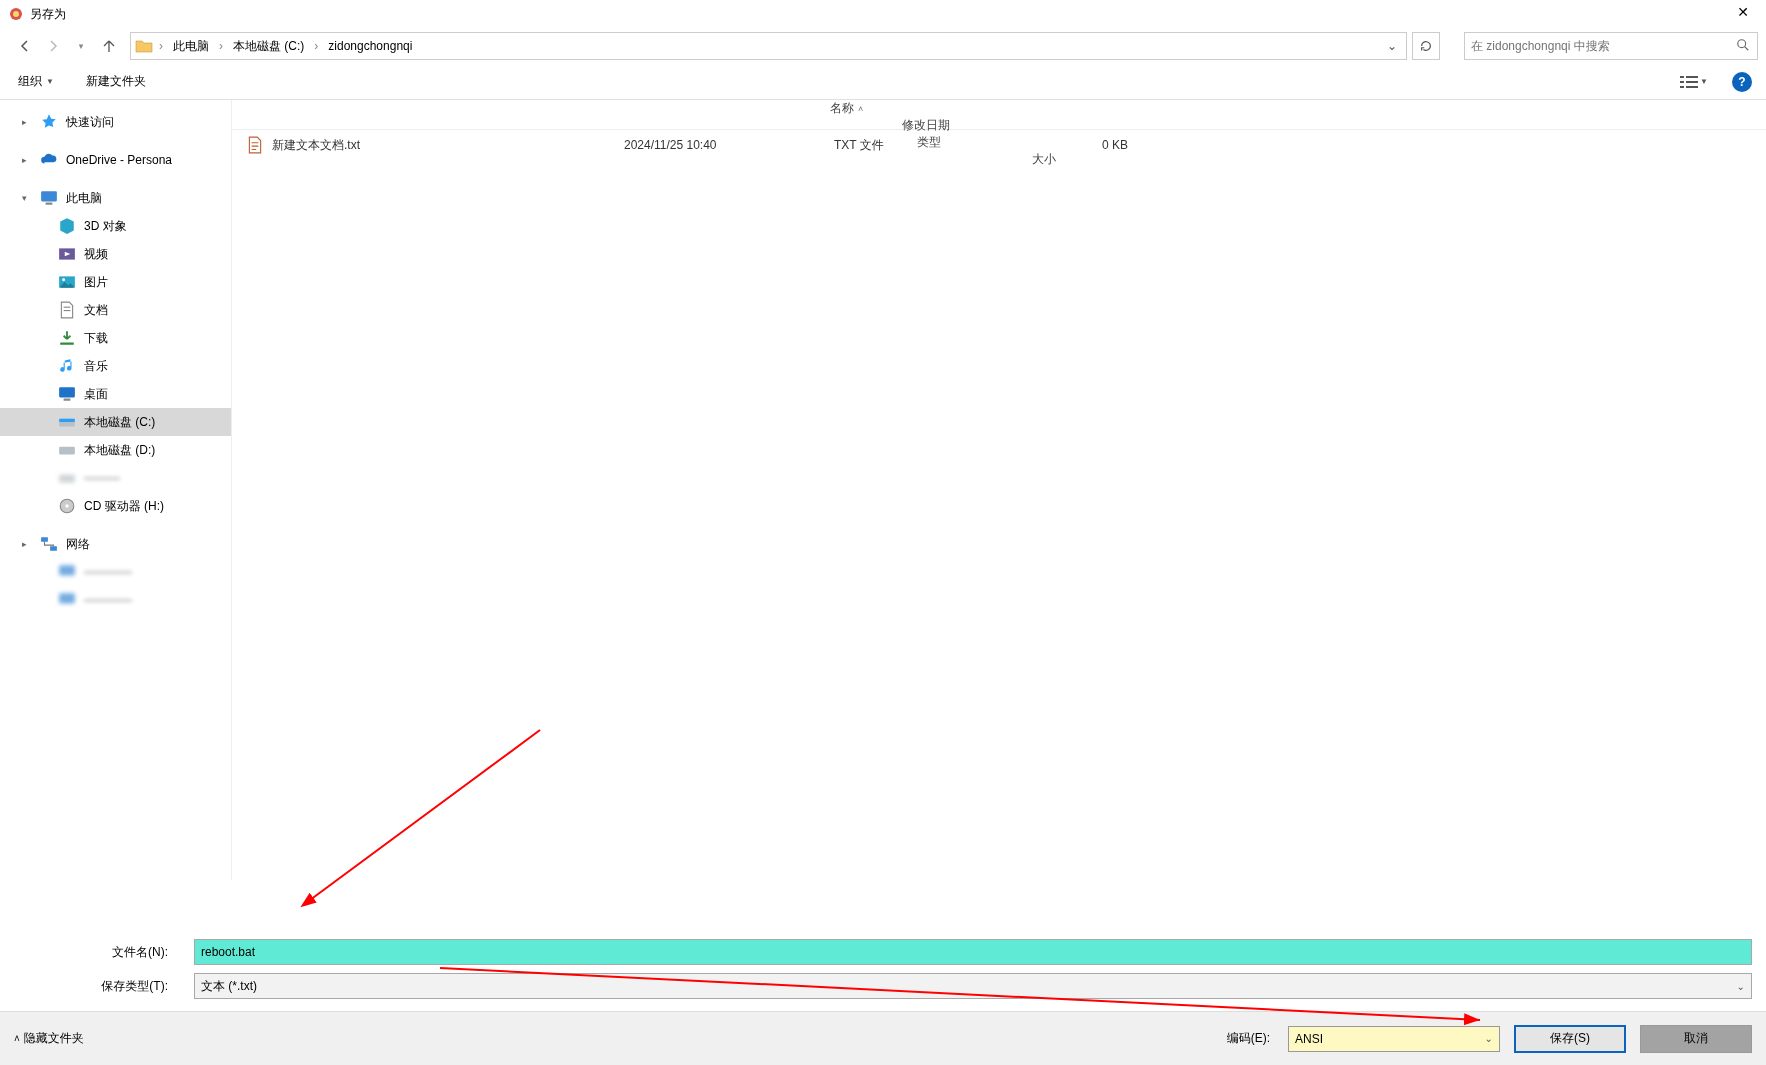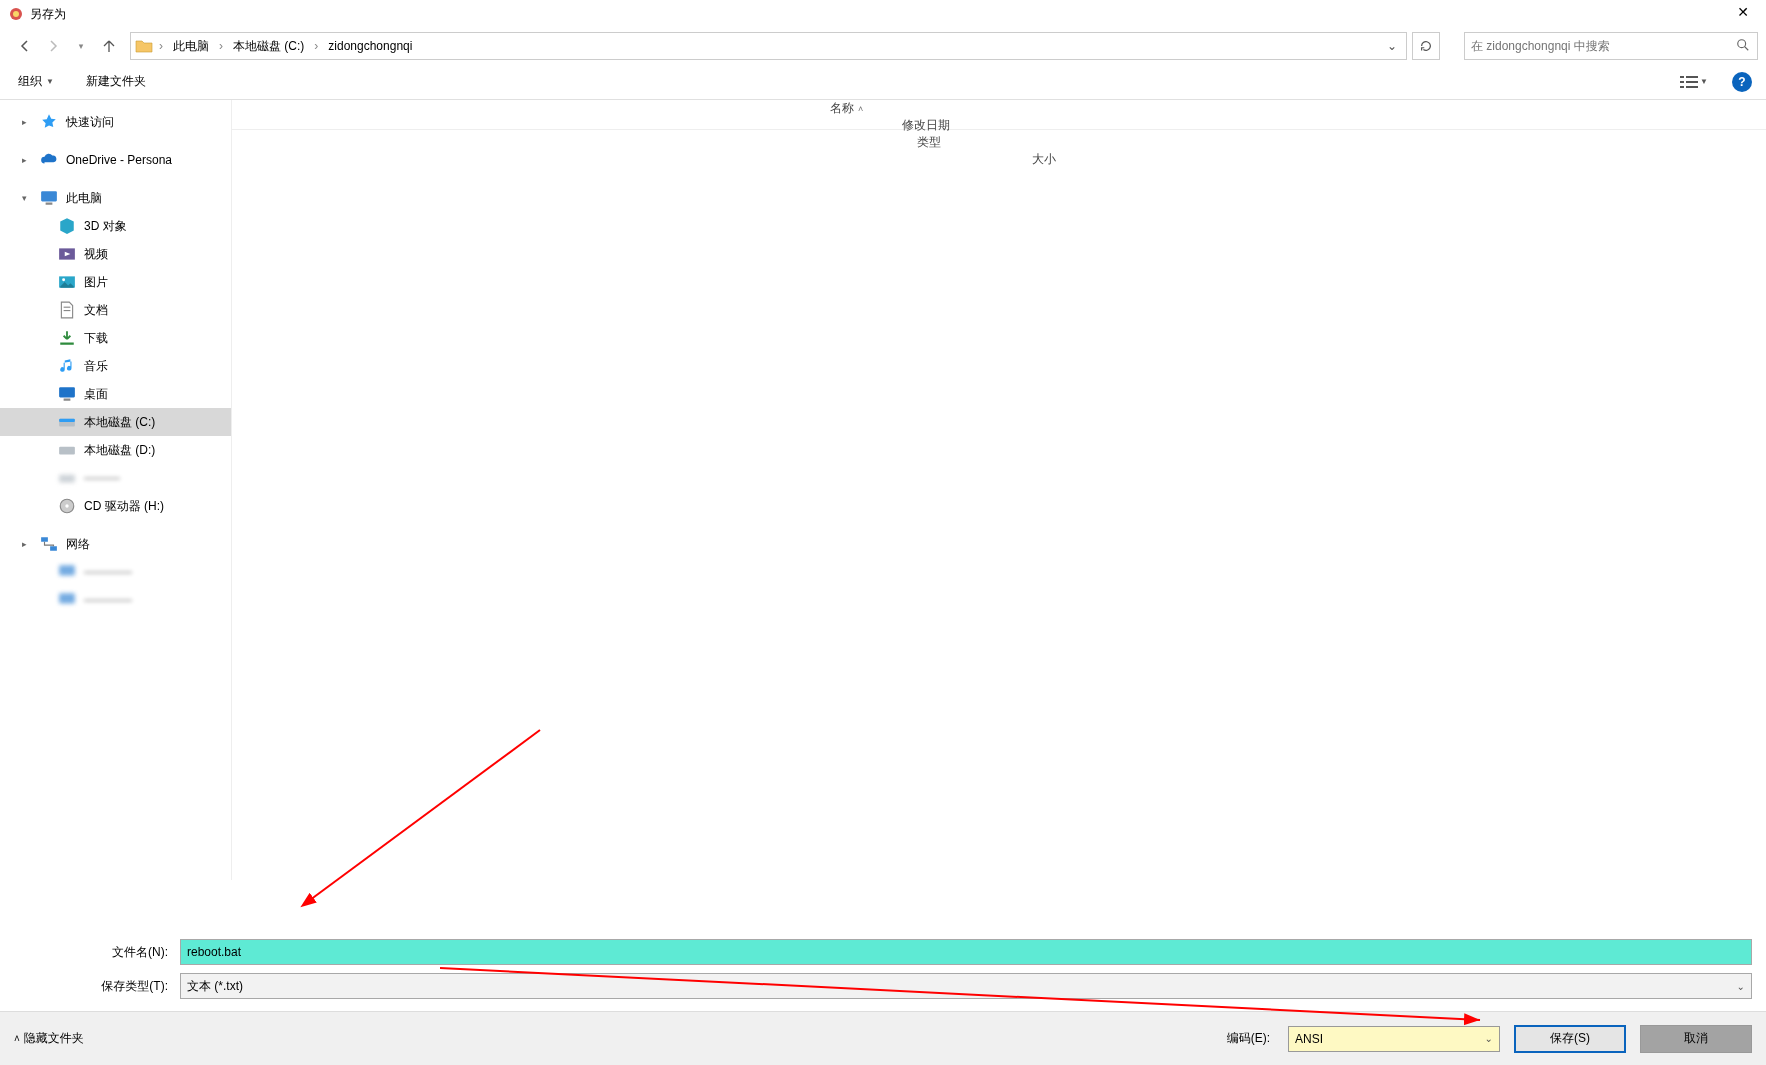--- a/index.html
+++ b/index.html
@@ -57,21 +57,21 @@
 .fl-row .ico { width:18px; height:18px; margin-left:14px; }
 .fl-row .cell { padding:0 8px; color:#333; }
 .fl-row .cell.name { width:352px; padding-left:8px; }
 .fl-row .cell.date { width:210px; }
 .fl-row .cell.type { width:180px; }
 .fl-row .cell.size { width:130px; text-align:right; }
 
 
 .bottom { position:absolute; left:0; right:0; bottom:0; }
 .form-area { padding:10px 14px 8px 14px; }
-.form-row { display:flex; align-items:center; height:34px; gap:6px; }
+.form-row { display:flex; align-items:center; height:34px; gap:20px; }
 .form-label { width:160px; text-align:right; padding-right:6px; }
 .form-input { flex:1; height:26px; border:1px solid #a8a8a8; padding:0 6px; background:#5eead4; }
 .form-select { flex:1; height:26px; border:1px solid #a8a8a8; padding:0 6px; background:#f2f2f2; display:flex; align-items:center; justify-content:space-between; }
 .footer { height:54px; background:#f0f0f0; border-top:1px solid #ddd; display:flex; align-items:center; padding:0 14px; gap:14px; }
 .hide-folders { display:flex; align-items:center; gap:4px; }
 .footer .spacer { flex:1; }
 .enc-label { margin-right:4px; }
 .enc-select { width:212px; height:26px; border:1px solid #999; background:#fef9c3; padding:0 6px; display:flex; align-items:center; justify-content:space-between; }
 .wbtn { width:112px; height:28px; background:#a3a3a3; border:1px solid #999; display:flex; align-items:center; justify-content:center; }
 .wbtn.primary { border:2px solid #0a64bd; background:#e5e5e5; }
@@ -339,20 +339,30 @@
         <span>————</span>
       </div>
   </div>
 
   <div class="filelist">
     <div class="fl-header">
       <div class="fl-col name"><span>名称</span><span class="fl-sort">˄</span></div>
       <div class="fl-col date">修改日期</div>
       <div class="fl-col type">类型</div>
       <div class="fl-col size">大小</div>
+    </div>
+    <div class="fl-row">
+      <span class="ico"><svg class="svg-ico" viewBox="0 0 16 16">
+            <path d="M3 1h7l3 3v11H3z" fill="#fff" stroke="#c06030"></path>
+            <path d="M5 6h6M5 9h6M5 12h4" stroke="#c06030" stroke-width="1"></path>
+          </svg></span>
+      <div class="cell name">新建文本文档.txt</div>
+      <div class="cell date">2024/11/25 10:40</div>
+      <div class="cell type">TXT 文件</div>
+      <div class="cell size">0 KB</div>
     </div>
   </div>
 </div>
 
 <div class="bottom">
   <div class="form-area">
     <div class="form-row">
       <div class="form-label">文件名(N):</div>
       <input class="form-input" value="reboot.bat" style="">
     </div>

